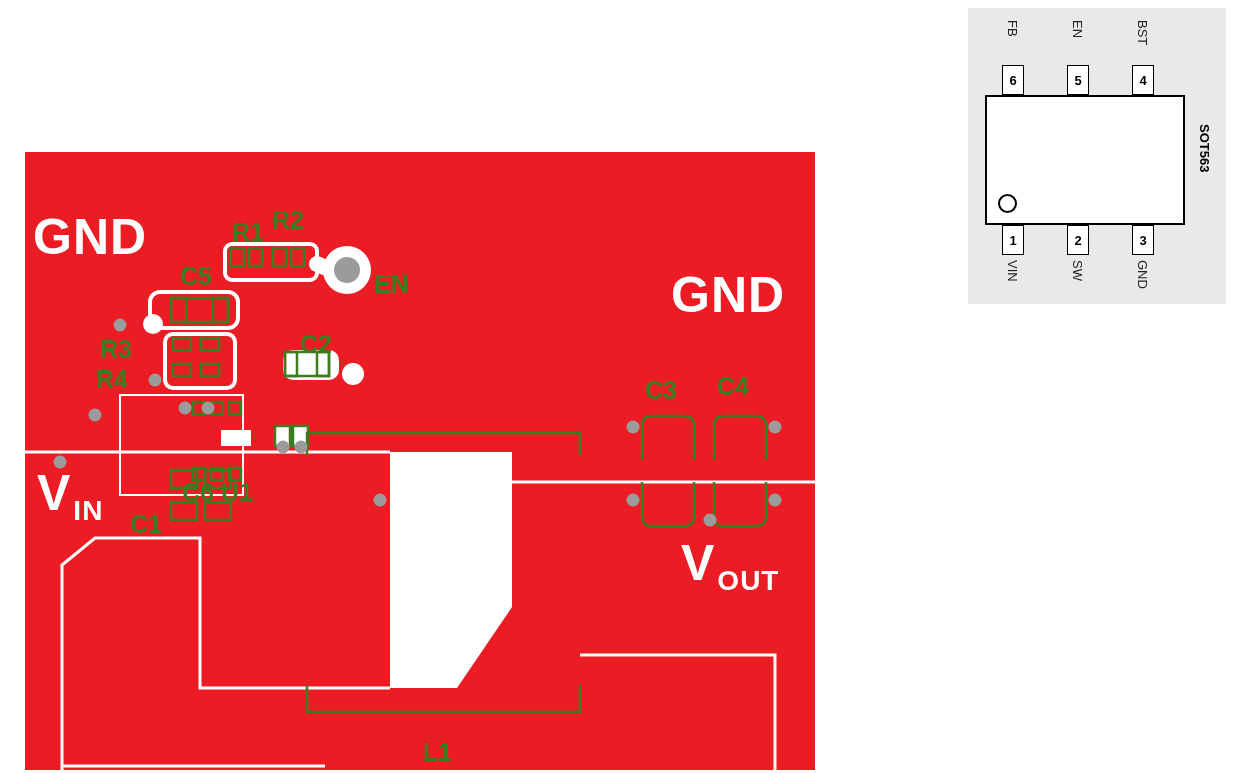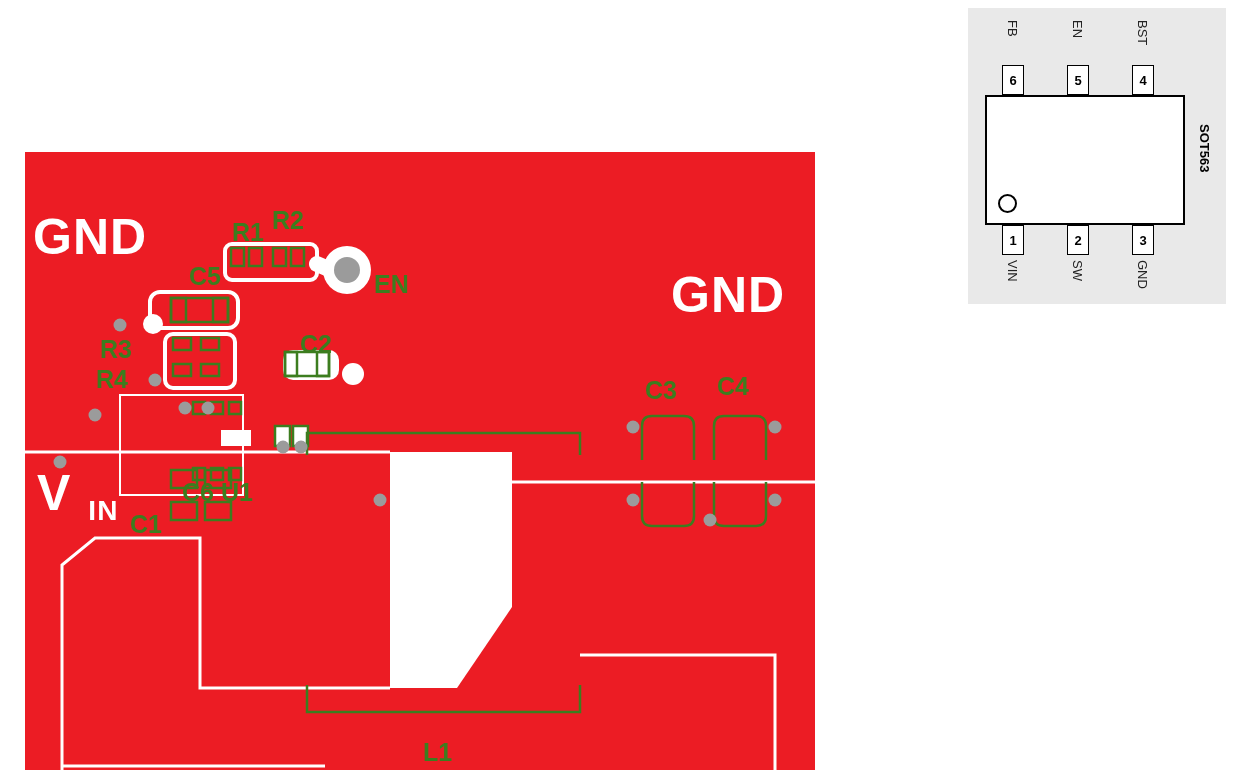--- a/index.html
+++ b/index.html
@@ -16,21 +16,21 @@
   .wl{stroke:var(--silk);stroke-width:3;fill:none;}
   .wl2{stroke:var(--silk);stroke-width:2;fill:none;}
   .wl4{stroke:var(--silk);stroke-width:4;fill:none;}
   .wthick{stroke:var(--silk);stroke-width:16;stroke-linecap:round;}
   .wf{fill:var(--silk);stroke:none;}
   .gl{stroke:var(--green);stroke-width:2.5;fill:none;}
   .via{fill:var(--via);stroke:none;}
 
   .netlabel{position:absolute;color:var(--silk);font-weight:800;letter-spacing:1px;line-height:1;white-space:nowrap;}
   .netlabel .big{font-size:50px;}
-  .netlabel .sub{font-size:28px;font-weight:800;position:relative;top:10px;left:2px;margin-left:15px;}
+  .netlabel .sub{font-size:28px;font-weight:800;position:relative;top:10px;left:2px;}
   .gnd{font-size:50px;}
   .reflabel{position:absolute;color:var(--green);font-weight:700;font-size:25px;line-height:1;white-space:nowrap;text-align:right;}
 
   
   .panel{position:absolute;left:968px;top:8px;width:258px;height:296px;background:var(--panel);}
   .pkg-body{position:absolute;left:17px;top:87px;width:200px;height:130px;background:#ffffff;border:2px solid var(--ink);}
   .stub{position:absolute;width:22px;height:30px;background:#ffffff;border:1.6px solid var(--ink);
         display:flex;align-items:center;justify-content:center;font-weight:700;font-size:13px;color:var(--ink);}
   .vtext{position:absolute;transform:rotate(90deg);transform-origin:left top;font-size:13px;color:#222222;white-space:nowrap;}
   .pkgname{font-weight:700;color:var(--ink);}
@@ -125,24 +125,25 @@
         <circle class="via" cx="750" cy="275" r="6.5"></circle>
         <circle class="via" cx="608" cy="348" r="6.5"></circle>
         <circle class="via" cx="750" cy="348" r="6.5"></circle>
         <circle class="via" cx="685" cy="368" r="6.5"></circle>
       </g>
     </svg>
 
     <span class="netlabel gnd" style="left:8px;top:60px">GND</span>
     <span class="netlabel gnd" style="left:646px;top:118px">GND</span>
     <span class="netlabel" style="left:12px;top:316px"><span class="big">V</span><span class="sub">IN</span></span>
+    <span class="netlabel" style="left:656px;top:386px"><span class="big">V</span><span class="sub">OUT</span></span>
 
     <span class="reflabel" style="left:207px;top:68px">R1</span>
     <span class="reflabel" style="left:247px;top:56px">R2</span>
-    <span class="reflabel" style="left:164px;top:112px">C5</span>
+    <span class="reflabel" style="left:155px;top:112px">C5</span>
     <span class="reflabel" style="left:349px;top:120px">EN</span>
     <span class="reflabel" style="left:75px;top:185px">R3</span>
     <span class="reflabel" style="left:71px;top:215px">R4</span>
     <span class="reflabel" style="left:275px;top:180px">C2</span>
     <span class="reflabel" style="left:157px;top:328px">C6</span>
     <span class="reflabel" style="left:196px;top:328px">U1</span>
     <span class="reflabel" style="left:105px;top:360px">C1</span>
     <span class="reflabel" style="left:620px;top:226px">C3</span>
     <span class="reflabel" style="left:692px;top:222px">C4</span>
     <span class="reflabel" style="left:398px;top:588px">L1</span>

